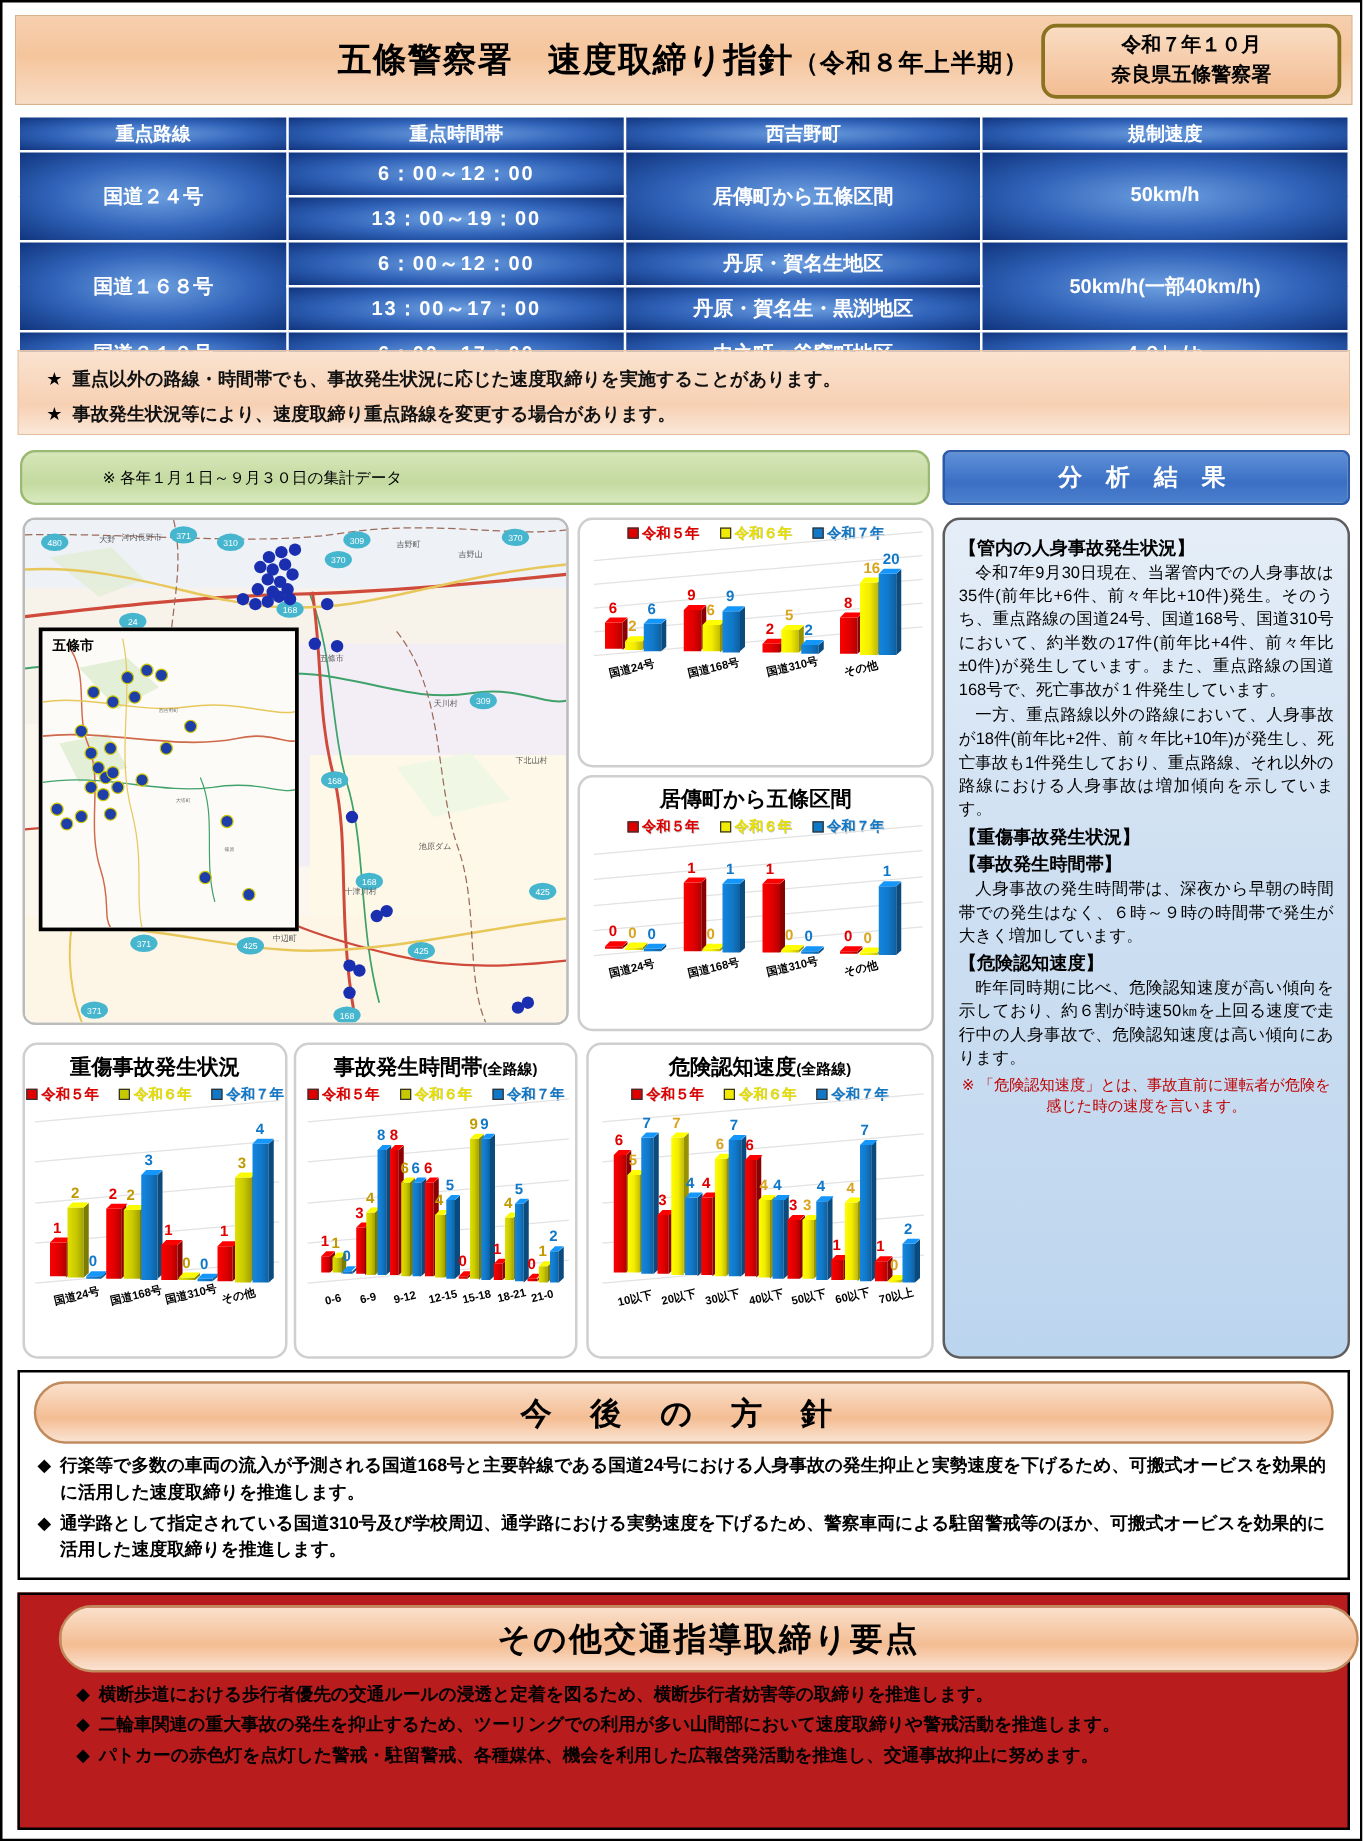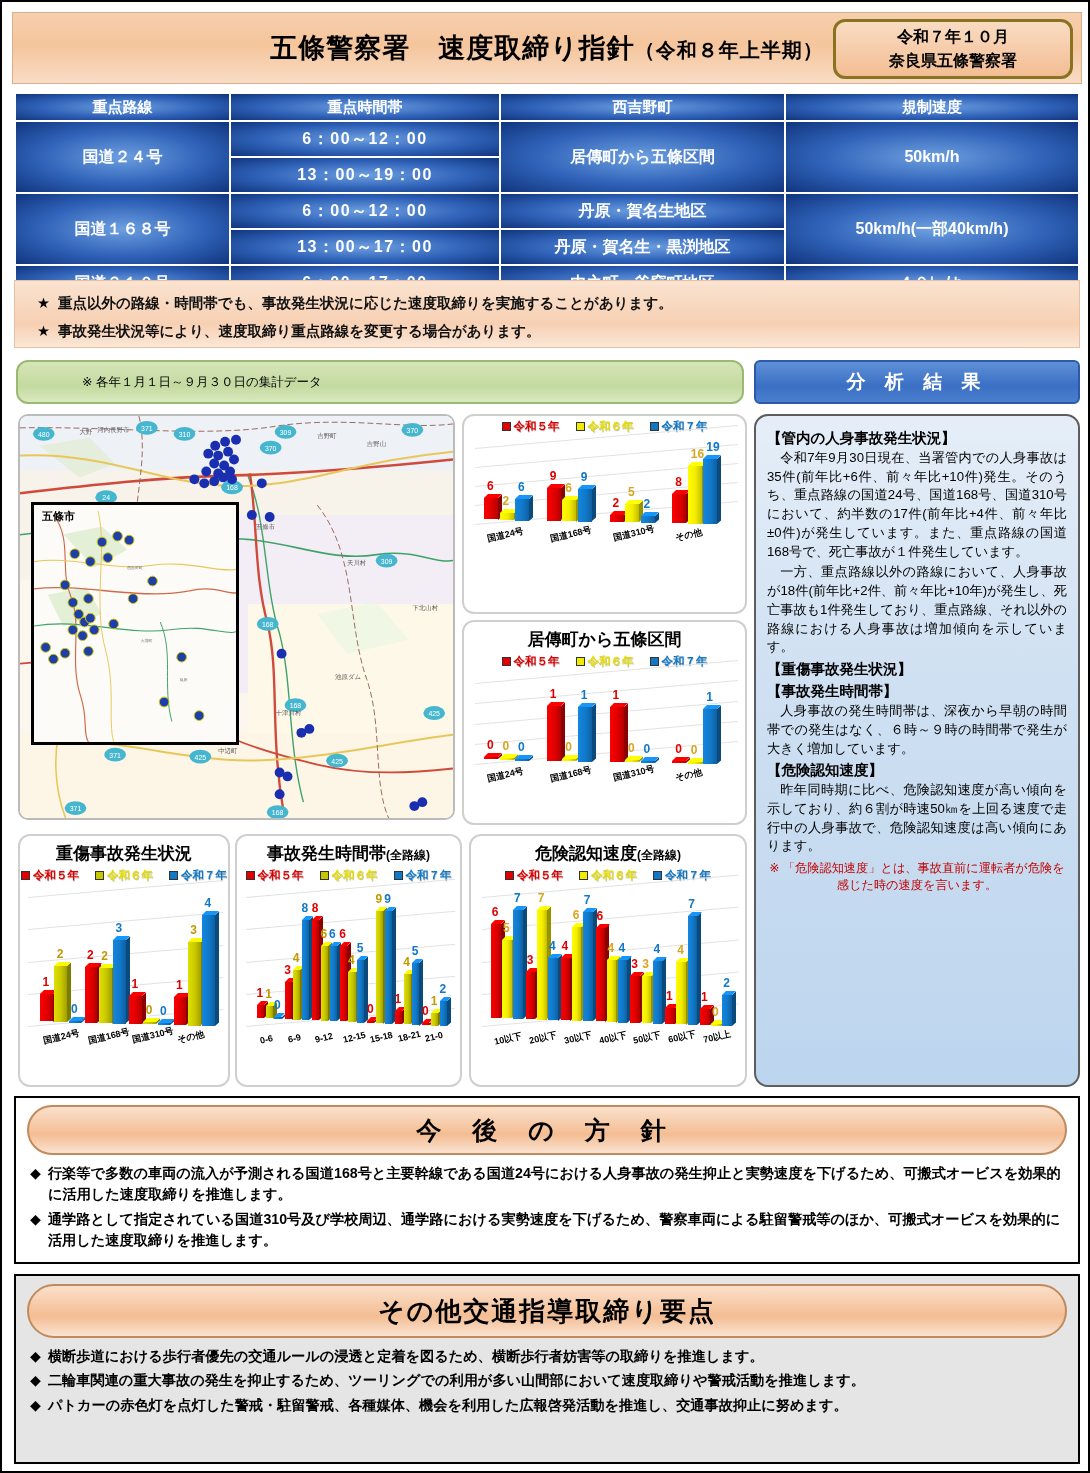--- a/index.html
+++ b/index.html
@@ -124,21 +124,21 @@
     background:linear-gradient(180deg,#fae0cb,#f4bd93 60%,#fae3d2);
     border:2px solid #c08a5c; border-radius:25px;
     display:flex; align-items:center; justify-content:center;
     font-size:25px; font-weight:bold; letter-spacing:12px;
   }
   .bullets { padding:8px 14px 0 14px; }
   .bl { display:flex; font-size:14.2px; line-height:1.5; font-weight:bold; color:#000; margin-bottom:3px; }
   .bl .dia { margin-right:7px; }
 
   .other-wrap { position:absolute; left:12px; top:1272px; width:1066px; height:190px;
-                border:2px solid #000; background:#e5e5e5; }
+                border:2px solid #000; background:#b91c1c;padding-left:31px; }
   .other-banner {
     margin:8px auto 0 auto; width:1040px; height:54px;
     background:linear-gradient(180deg,#fae0cb,#f4bd93 60%,#fae3d2);
     border:2px solid #c08a5c; border-radius:27px;
     display:flex; align-items:center; justify-content:center;
     font-size:26px; font-weight:bold; letter-spacing:2px;
   }
 </style>
 </head>
 <body>
@@ -452,21 +452,21 @@
           <div class="face" style="background: linear-gradient(90deg, rgb(255, 255, 0), rgb(242, 235, 0) 55%, rgb(194, 188, 0));"></div>
           <div class="side" style="left: 14px; width: 4px; height: 57.6px; background: rgb(150, 146, 0); transform: skewY(-42deg); transform-origin: left bottom;"></div>
           <div class="top" style="bottom: 57.6px; height: 4px; background: rgb(255, 255, 0); transform: skewX(-45deg); transform-origin: left bottom;"></div>
         </div>
         <div class="vlab" style="left: 226.75px; bottom: 91px; color: rgb(217, 165, 32);">16</div>
         <div class="bar" style="position: absolute; left: 239.25px; bottom: 27.8px; width: 14px; height: 64.8px;">
           <div class="face" style="background: linear-gradient(90deg, rgb(19, 134, 224), rgb(17, 120, 200) 55%, rgb(14, 96, 160));"></div>
           <div class="side" style="left: 14px; width: 4px; height: 64.8px; background: rgb(11, 74, 124); transform: skewY(-42deg); transform-origin: left bottom;"></div>
           <div class="top" style="bottom: 64.8px; height: 4px; background: rgb(21, 150, 250); transform: skewX(-45deg); transform-origin: left bottom;"></div>
         </div>
-        <div class="vlab" style="left: 242.25px; bottom: 97.6px; color: rgb(17, 120, 200);">19</div>
+        <div class="vlab" style="left: 242.25px; bottom: 97.6px; color: rgb(17, 120, 200);">20</div>
         <div class="clab" style="left: 210.25px; top: 94.24px;">その他</div>
       </div>
     </div>
   <div class="card" id="card-fatal" style="left:460px; top:618px; width:285px; height:205px;">
       <div class="card-title">居傳町から五條区間</div>
       <div class="legend">
         <div class="lg" style="color: rgb(224, 0, 0);">
           <span class="sw" style="background: rgb(224, 0, 0);"></span>
           <span>令和５年</span>
         </div>

